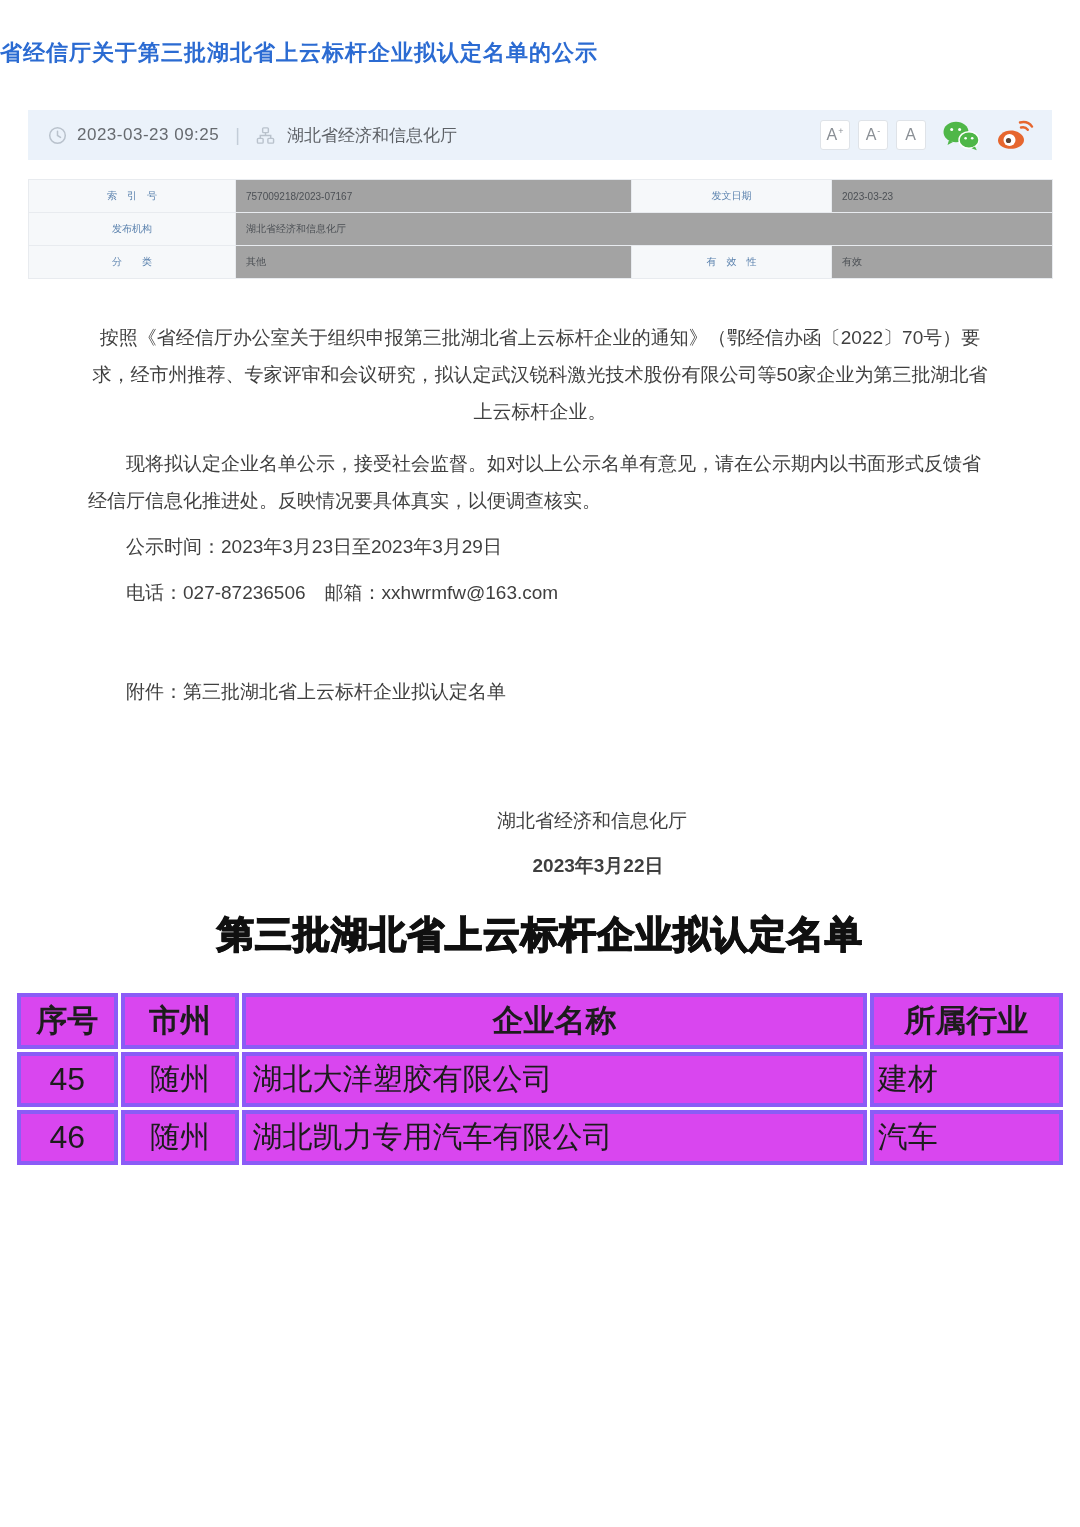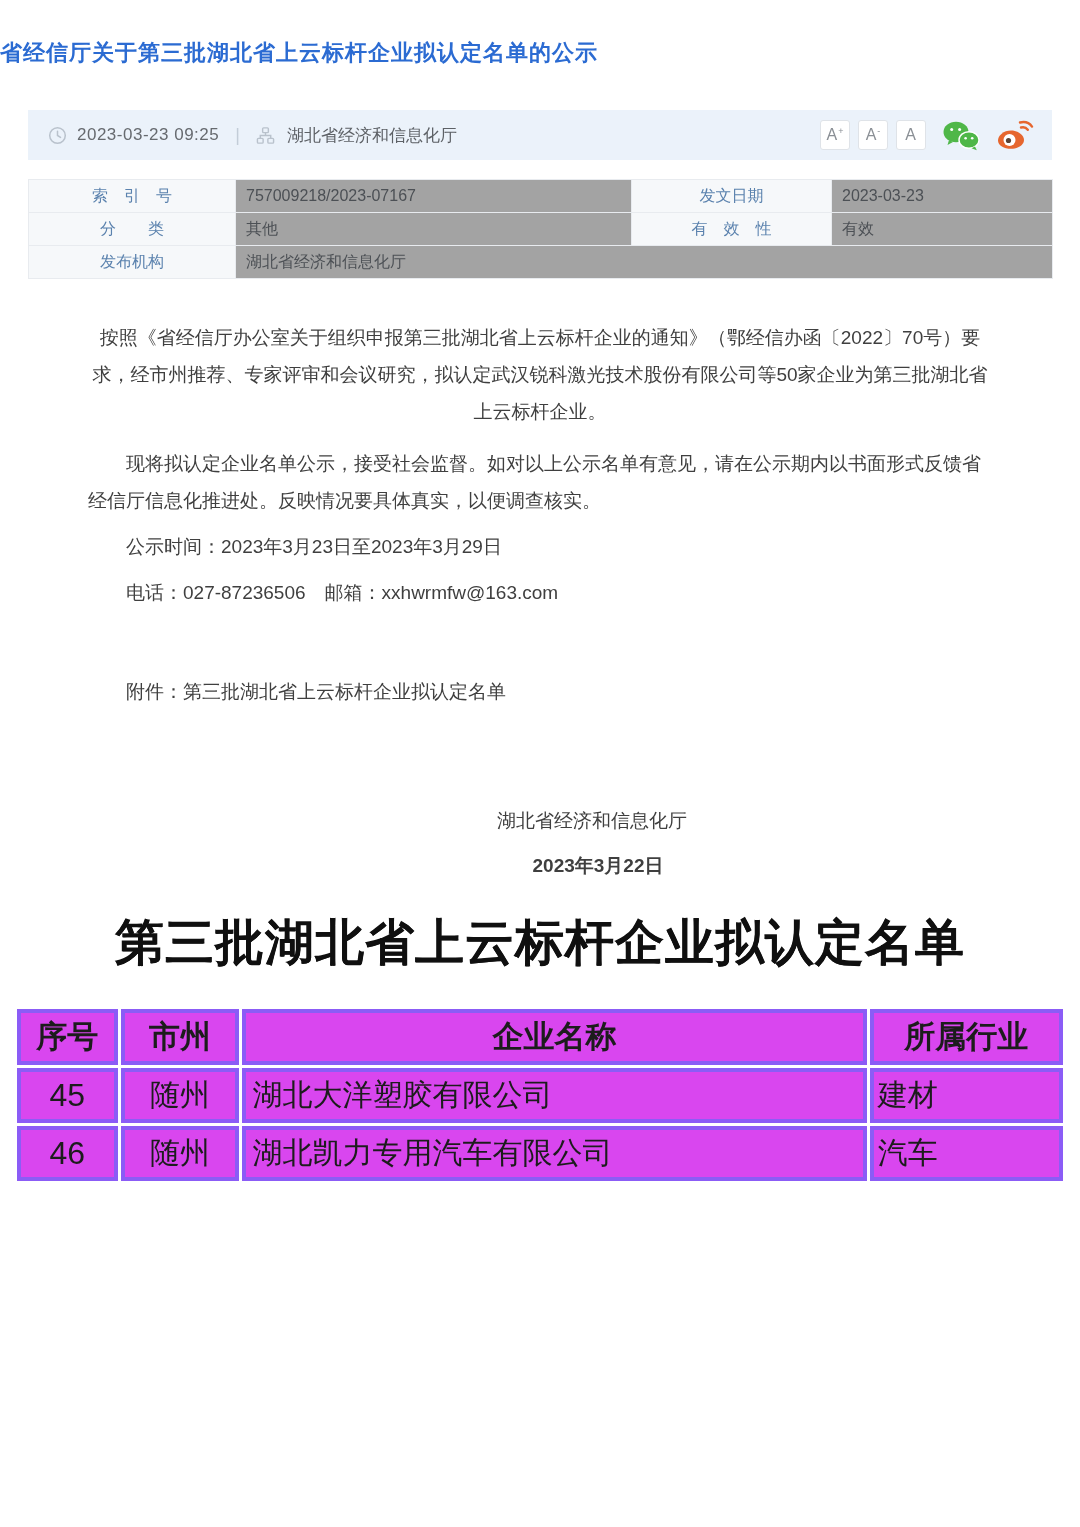--- a/index.html
+++ b/index.html
@@ -30,38 +30,38 @@
     background: #ffffff; border: 1px solid #dfe3e8; border-radius: 3px;
     color: #8a8f95; font-size: 16px; font-family: inherit;
     display: inline-flex; align-items: center; justify-content: center;
     cursor: pointer; line-height: 1;
   }
   .font-btn sup { font-size: 9px; margin-left: 1px; transform: translateY(-4px); }
   .share-icon { margin-left: 16px; cursor: pointer; display: inline-flex; }
   
   .info-table {
     margin: 19px 28px 0; width: 1024px;
-    border-collapse: collapse; table-layout: fixed; font-size: 16px;
+    border-collapse: collapse; table-layout: fixed; font-size: 10px;
   }
   .info-table td { height: 33px; border: 1px solid #e8ebef; }
   .info-table .lbl { background: #f6f8fa; color: #5b82ae; text-align: center; }
   .info-table .val { background: #a3a3a3; color: #4c5055; padding-left: 10px; }
   
   .doc-body { margin: 40px 88px 0; font-size: 19px; line-height: 1.95; color: #3f3f3f; }
   .p-center { text-align: center; margin-bottom: 15px; }
   .p-indent { text-indent: 2em; }
   .p-line { margin-top: 9px; }
   .p-attachment { margin-top: 62px; }
   .sign { text-align: center; }
   .sign-org { margin-top: 92px; transform: translateX(52px); }
   .sign-date { margin-top: 8px; transform: translateX(58px); font-weight: bold; }
   
   .list-title {
     margin-top: 26px; text-align: center;
-    font-size: 49px; font-weight: 400; color: #101010; letter-spacing: 1px;
+    font-size: 37px; font-weight: 700; color: #101010; letter-spacing: 1px;
     -webkit-text-stroke: 1.6px #101010;
     text-shadow: 0.6px 0 0 #101010, -0.6px 0 0 #101010, 0 0.6px 0 #101010;
   }
   
   .list-table {
     margin: 30px 14px 0; width: 1052px;
     border-collapse: separate; border-spacing: 3px; table-layout: fixed;
     font-size: 30px; color: #1c1c1c;
   }
   .list-table th, .list-table td {
@@ -141,28 +141,28 @@
       <col style="width:221px">
     </colgroup>
   <tbody>
       <tr>
     <td class="lbl">索　引　号</td>
     <td class="val">757009218/2023-07167</td>
     <td class="lbl">发文日期</td>
     <td class="val">2023-03-23</td>
   </tr>
   <tr>
+    <td class="lbl">发布机构</td>
+    <td class="val" colspan="3">湖北省经济和信息化厅</td>
+  </tr>
+  <tr>
     <td class="lbl">分　　类</td>
     <td class="val">其他</td>
     <td class="lbl">有　效　性</td>
     <td class="val">有效</td>
-  </tr>
-  <tr>
-    <td class="lbl">发布机构</td>
-    <td class="val" colspan="3">湖北省经济和信息化厅</td>
   </tr>
 </tbody>
   </table>
 
 <div class="doc-body">
   <p class="p-center">按照《省经信厅办公室关于组织申报第三批湖北省上云标杆企业的通知》（鄂经信办函〔2022〕70号）要求，经市州推荐、专家评审和会议研究，拟认定武汉锐科激光技术股份有限公司等50家企业为第三批湖北省上云标杆企业。</p>
   <p class="p-indent">现将拟认定企业名单公示，接受社会监督。如对以上公示名单有意见，请在公示期内以书面形式反馈省经信厅信息化推进处。反映情况要具体真实，以便调查核实。</p>
   <p class="p-indent p-line">公示时间：2023年3月23日至2023年3月29日</p>
   <p class="p-indent p-line">电话：027-87236506　邮箱：xxhwrmfw@163.com</p>
   <p class="p-indent p-attachment">附件：第三批湖北省上云标杆企业拟认定名单</p>

